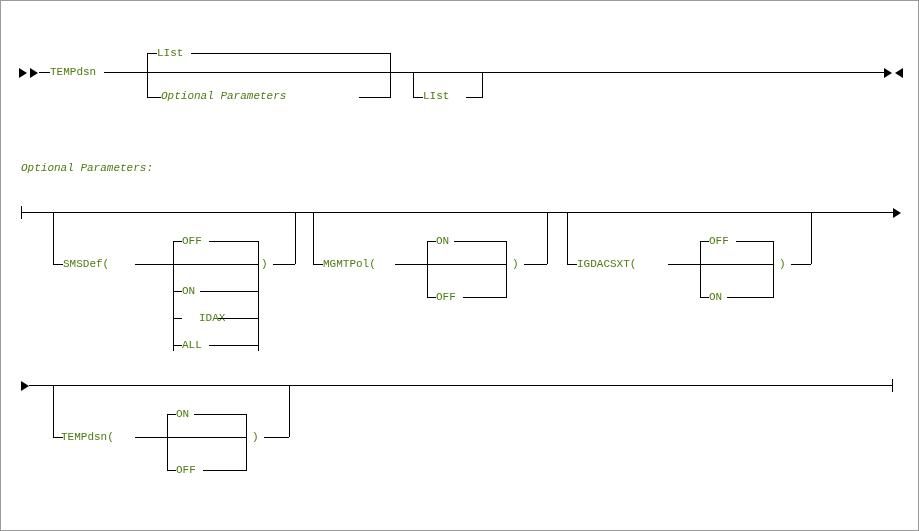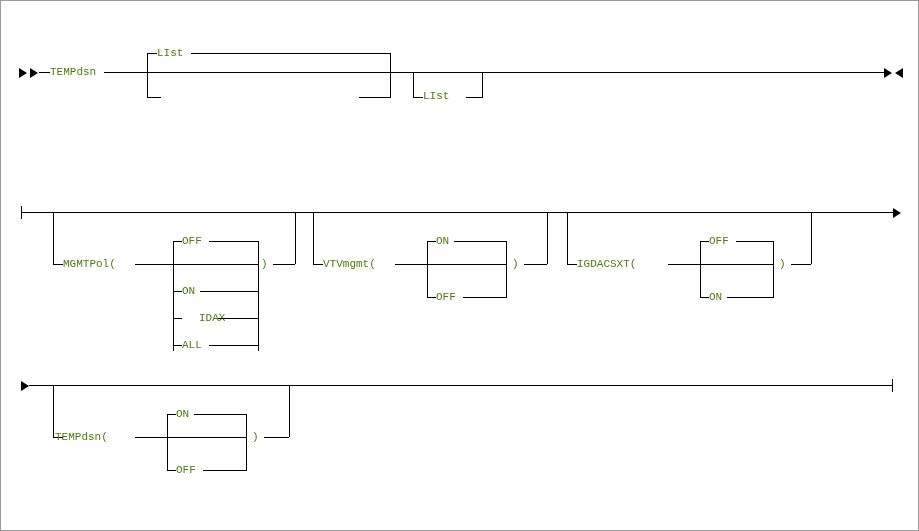--- a/index.html
+++ b/index.html
@@ -54,43 +54,45 @@
   <div class="v" style="left:146px;top:52px;height:44px;"></div>
   <div class="v" style="left:389px;top:52px;height:44px;"></div>
 
   <div class="h" style="left:146px;top:52px;width:10px;"></div>
   <span class="lbl" style="left:156px;top:45px;">LIst</span>
   <div class="h" style="left:190px;top:52px;width:200px;"></div>
 
   <div class="h" style="left:146px;top:71px;width:244px;"></div>
 
   <div class="h" style="left:146px;top:96px;width:14px;"></div>
+  <span class="lbl ital" style="left:160px;top:88px;">Optional Parameters</span>
   <div class="h" style="left:358px;top:96px;width:32px;"></div>
 
   <div class="h" style="left:389px;top:71px;width:23px;"></div>
 
   <div class="v" style="left:412px;top:71px;height:25px;"></div>
   <div class="v" style="left:481px;top:71px;height:25px;"></div>
   <div class="h" style="left:412px;top:96px;width:10px;"></div>
   <span class="lbl" style="left:422px;top:88px;">LIst</span>
   <div class="h" style="left:465px;top:96px;width:17px;"></div>
 
   <div class="h" style="left:412px;top:71px;width:471px;"></div>
   <div class="arr-r" style="left:883px;top:67px;"></div>
   <div class="arr-l" style="left:894px;top:67px;"></div>
 
+  <span class="lbl ital" style="left:20px;top:160px;">Optional Parameters:</span>
 
   <div class="v" style="left:20px;top:205px;height:13px;"></div>
   <div class="h" style="left:20px;top:211px;width:872px;"></div>
   <div class="arr-r" style="left:892px;top:207px;"></div>
 
   <div class="v" style="left:52px;top:211px;height:52px;"></div>
   <div class="v" style="left:294px;top:211px;height:52px;"></div>
   <div class="h" style="left:52px;top:263px;width:10px;"></div>
-  <span class="lbl" style="left:62px;top:256px;">MGMTPol(</span>
+  <span class="lbl" style="left:62px;top:256px;">SMSDef(</span>
 
   <div class="h" style="left:134px;top:263px;width:38px;"></div>
   <div class="v" style="left:172px;top:240px;height:110px;"></div>
   <div class="v" style="left:257px;top:240px;height:110px;"></div>
   <div class="h" style="left:172px;top:263px;width:86px;"></div>
 
   <div class="h" style="left:172px;top:240px;width:9px;"></div>
   <span class="lbl" style="left:181px;top:233px;">OFF</span>
   <div class="h" style="left:208px;top:240px;width:50px;"></div>
 
@@ -105,21 +107,21 @@
   <div class="h" style="left:172px;top:344px;width:9px;"></div>
   <span class="lbl" style="left:181px;top:337px;">ALL</span>
   <div class="h" style="left:208px;top:344px;width:50px;"></div>
 
   <span class="lbl" style="left:260px;top:256px;">)</span>
   <div class="h" style="left:272px;top:263px;width:22px;"></div>
 
   <div class="v" style="left:312px;top:211px;height:52px;"></div>
   <div class="v" style="left:546px;top:211px;height:52px;"></div>
   <div class="h" style="left:312px;top:263px;width:10px;"></div>
-  <span class="lbl" style="left:322px;top:256px;">VTVmgmt(</span>
+  <span class="lbl" style="left:322px;top:256px;">MGMTPol(</span>
 
   <div class="h" style="left:394px;top:263px;width:32px;"></div>
   <div class="v" style="left:426px;top:240px;height:56px;"></div>
   <div class="v" style="left:505px;top:240px;height:56px;"></div>
   <div class="h" style="left:426px;top:263px;width:80px;"></div>
 
   <div class="h" style="left:426px;top:240px;width:9px;"></div>
   <span class="lbl" style="left:435px;top:233px;">ON</span>
   <div class="h" style="left:453px;top:240px;width:53px;"></div>
 
@@ -151,21 +153,21 @@
   <span class="lbl" style="left:778px;top:256px;">)</span>
   <div class="h" style="left:790px;top:263px;width:20px;"></div>
 
   <div class="arr-r" style="left:20px;top:380px;"></div>
   <div class="h" style="left:28px;top:384px;width:864px;"></div>
   <div class="v" style="left:891px;top:378px;height:13px;"></div>
 
   <div class="v" style="left:52px;top:384px;height:52px;"></div>
   <div class="v" style="left:288px;top:384px;height:52px;"></div>
   <div class="h" style="left:52px;top:436px;width:10px;"></div>
-  <span class="lbl" style="left:54px;top:429px;">TEMPdsn(</span>
+  <span class="lbl" style="left:60px;top:429px;">TEMPdsn(</span>
 
   <div class="h" style="left:134px;top:436px;width:32px;"></div>
   <div class="v" style="left:166px;top:413px;height:56px;"></div>
   <div class="v" style="left:245px;top:413px;height:56px;"></div>
   <div class="h" style="left:166px;top:436px;width:80px;"></div>
 
   <div class="h" style="left:166px;top:413px;width:9px;"></div>
   <span class="lbl" style="left:175px;top:406px;">ON</span>
   <div class="h" style="left:193px;top:413px;width:53px;"></div>
 

